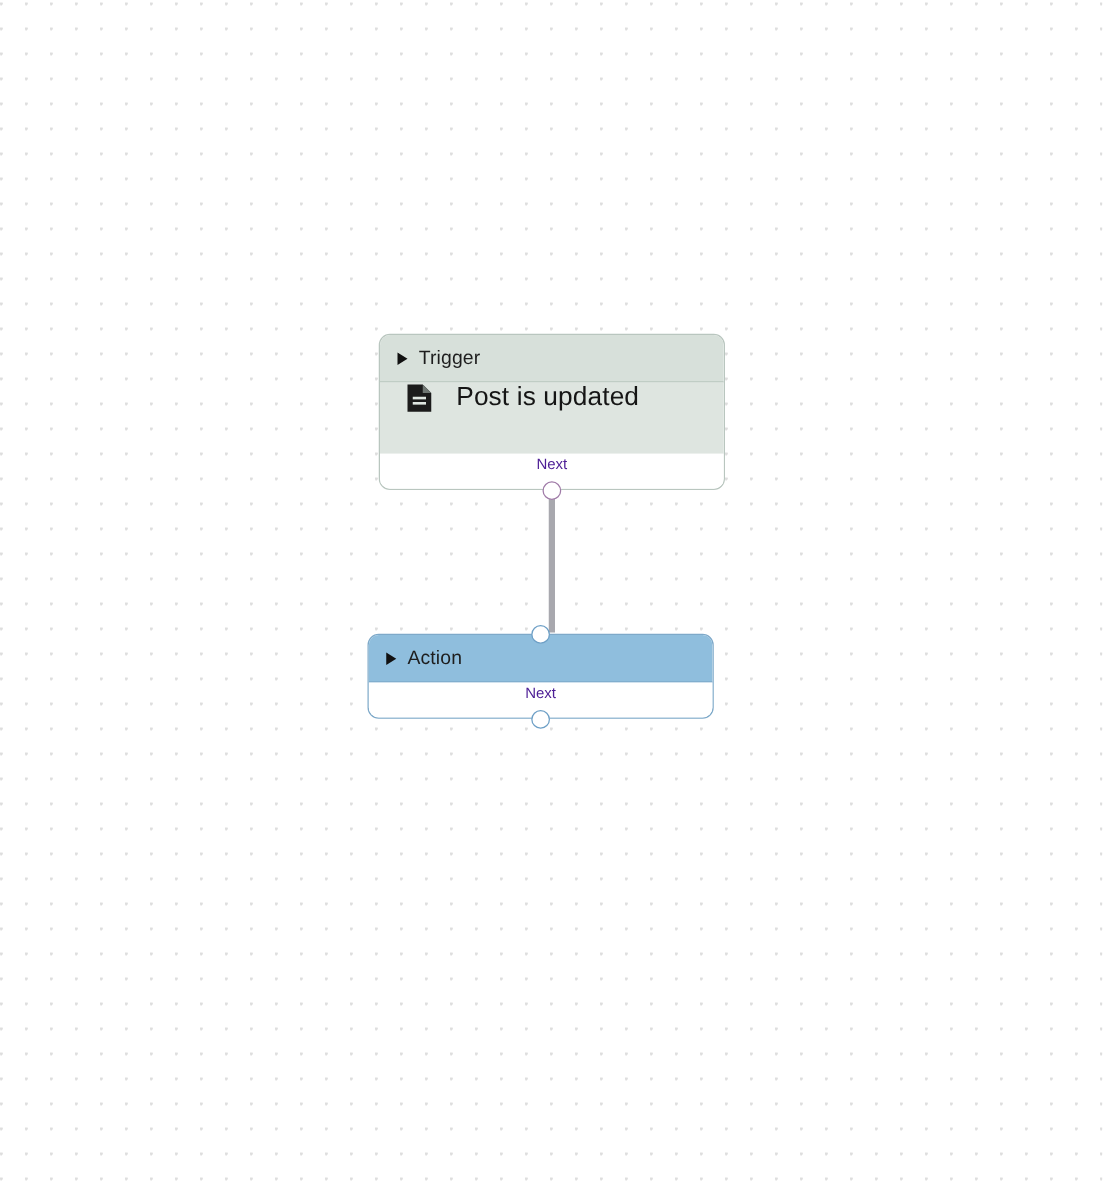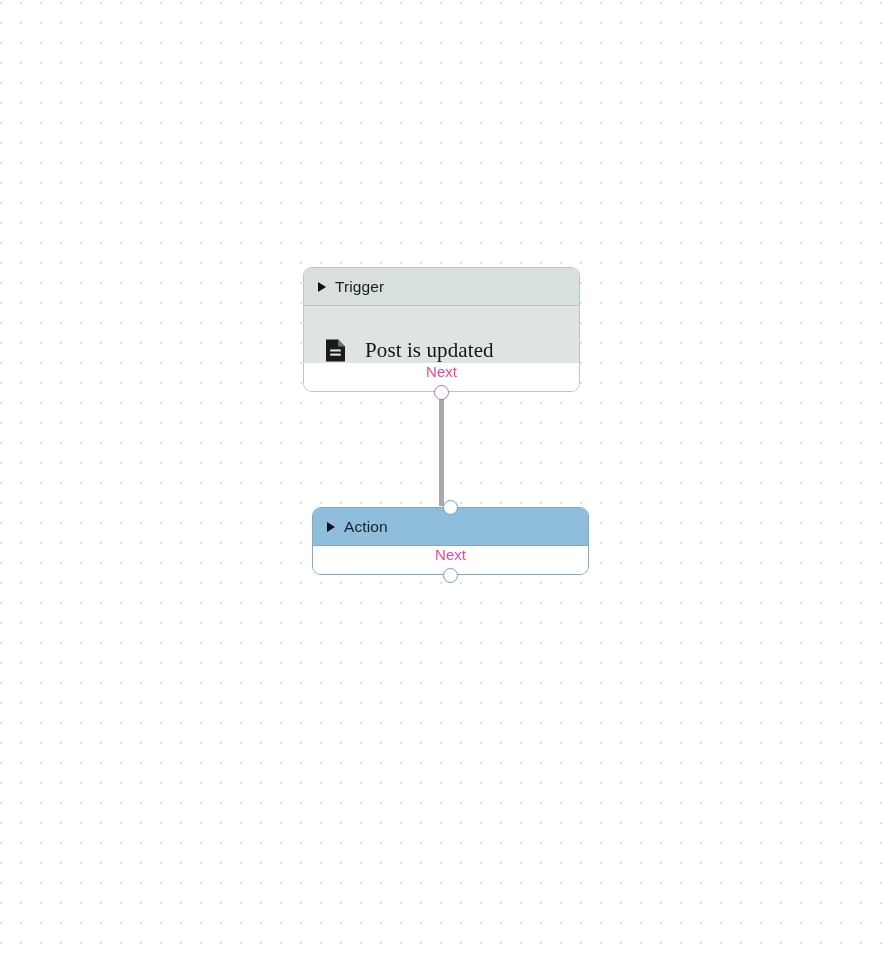--- a/index.html
+++ b/index.html
@@ -84,24 +84,23 @@
     margin-right: 9px;
     flex: none;
   }
   .header-label {
     letter-spacing: 0.1px;
   }
 
   .node-body {
     height: 57px;
     display: flex;
-    align-items: flex-end;
+    align-items: flex-start;
     padding-left: 19px;
     box-sizing: border-box;
-    font-family: Liberation Serif, serif;
   }
   .node-trigger .node-body { background: #dee5e0; }
   .node-action .node-body  { background: #8fbedd; }
 
   .node-body-icon {
     width: 25px;
     height: 25px;
     flex: none;
     display: flex;
     align-items: center;
@@ -116,22 +115,22 @@
 
   .node-footer {
     height: 28px;
     background: #ffffff;
     display: flex;
     align-items: flex-start;
     justify-content: center;
     box-sizing: border-box;
   }
   .node-footer-label {
-    font-size: 15px;
-    color: #ec4899;
+    font-size: 12px;
+    color: #4c1d95;
     line-height: 15px;
     padding-top: 1px;
   }
 
   
   .port {
     position: absolute;
     width: 15px;
     height: 15px;
     border-radius: 50%;
@@ -183,21 +182,21 @@
       </div>
 
       <div class="node-footer">
         <span class="node-footer-label">Next</span>
       </div>
 
     </div>
     <span class="port port-out-trigger"></span>
   </div>
 
-  <div class="node node-action" style="left:312px; top:507px;">
+  <div class="node node-action" style="left:294px; top:507px;">
     <span class="port port-in-action"></span>
     <div class="node-inner">
 
       <div class="node-header">
         <span class="disclosure-tri"></span>
         <span class="header-label">Action</span>
       </div>
 
 
       <div class="node-footer">

